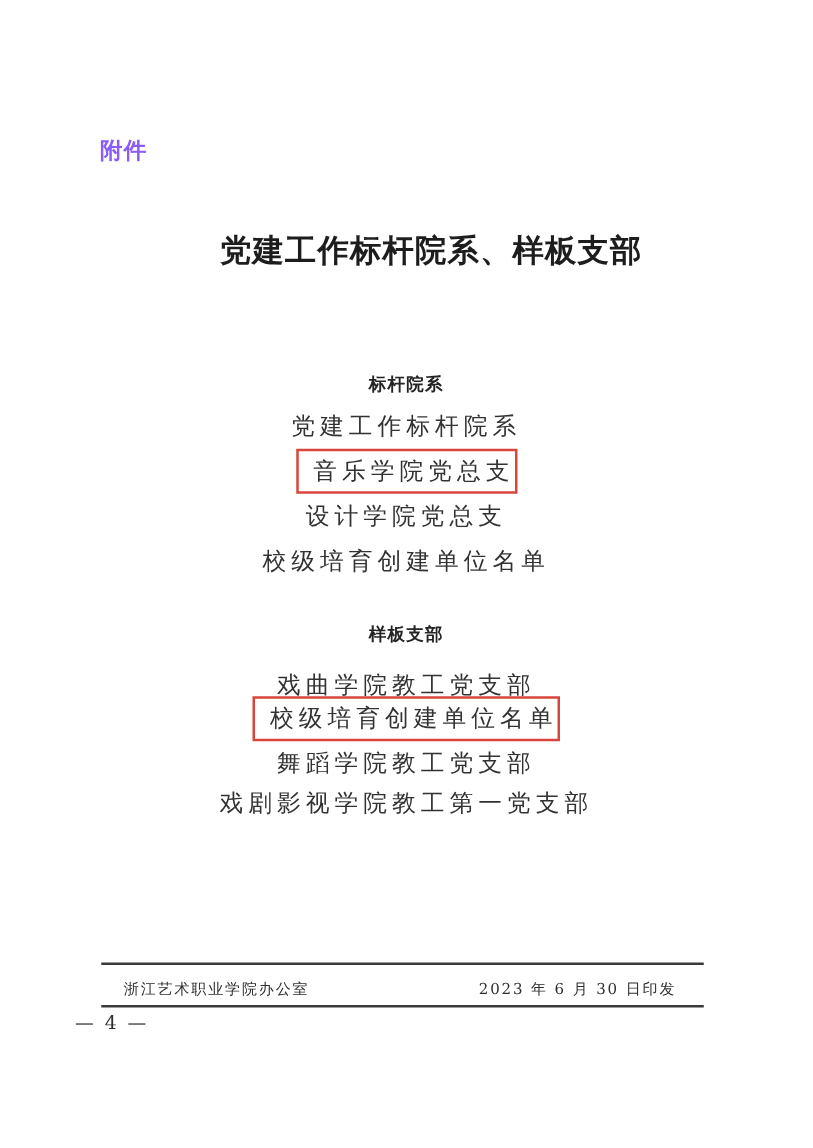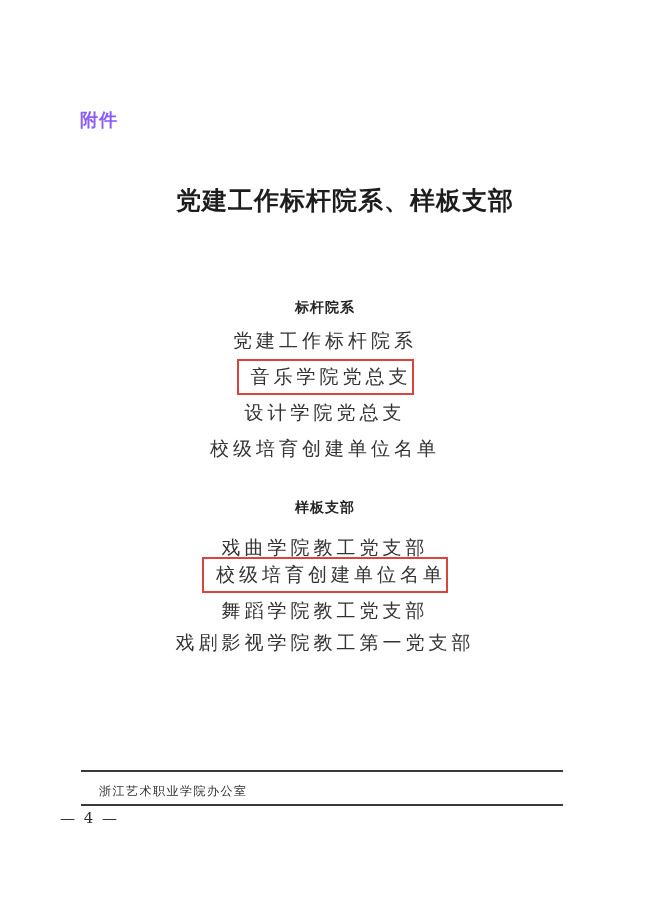--- a/index.html
+++ b/index.html
@@ -107,18 +107,19 @@
   <div class="row i23">
     <span class="item">舞蹈学院教工党支部</span>
   </div>
   <div class="row i24">
     <span class="item">戏剧影视学院教工第一党支部</span>
   </div>
 
   <div class="rule rule-top"></div>
   <div class="footer-row">
     <span class="footer-issuer">浙江艺术职业学院办公室</span>
+    <span class="footer-date">2023 年 6 月 30 日印发</span>
   </div>
   <div class="rule rule-bottom"></div>
 
   <div class="page-number">— 4 —</div>
 
 </div>
 
 </body></html>

